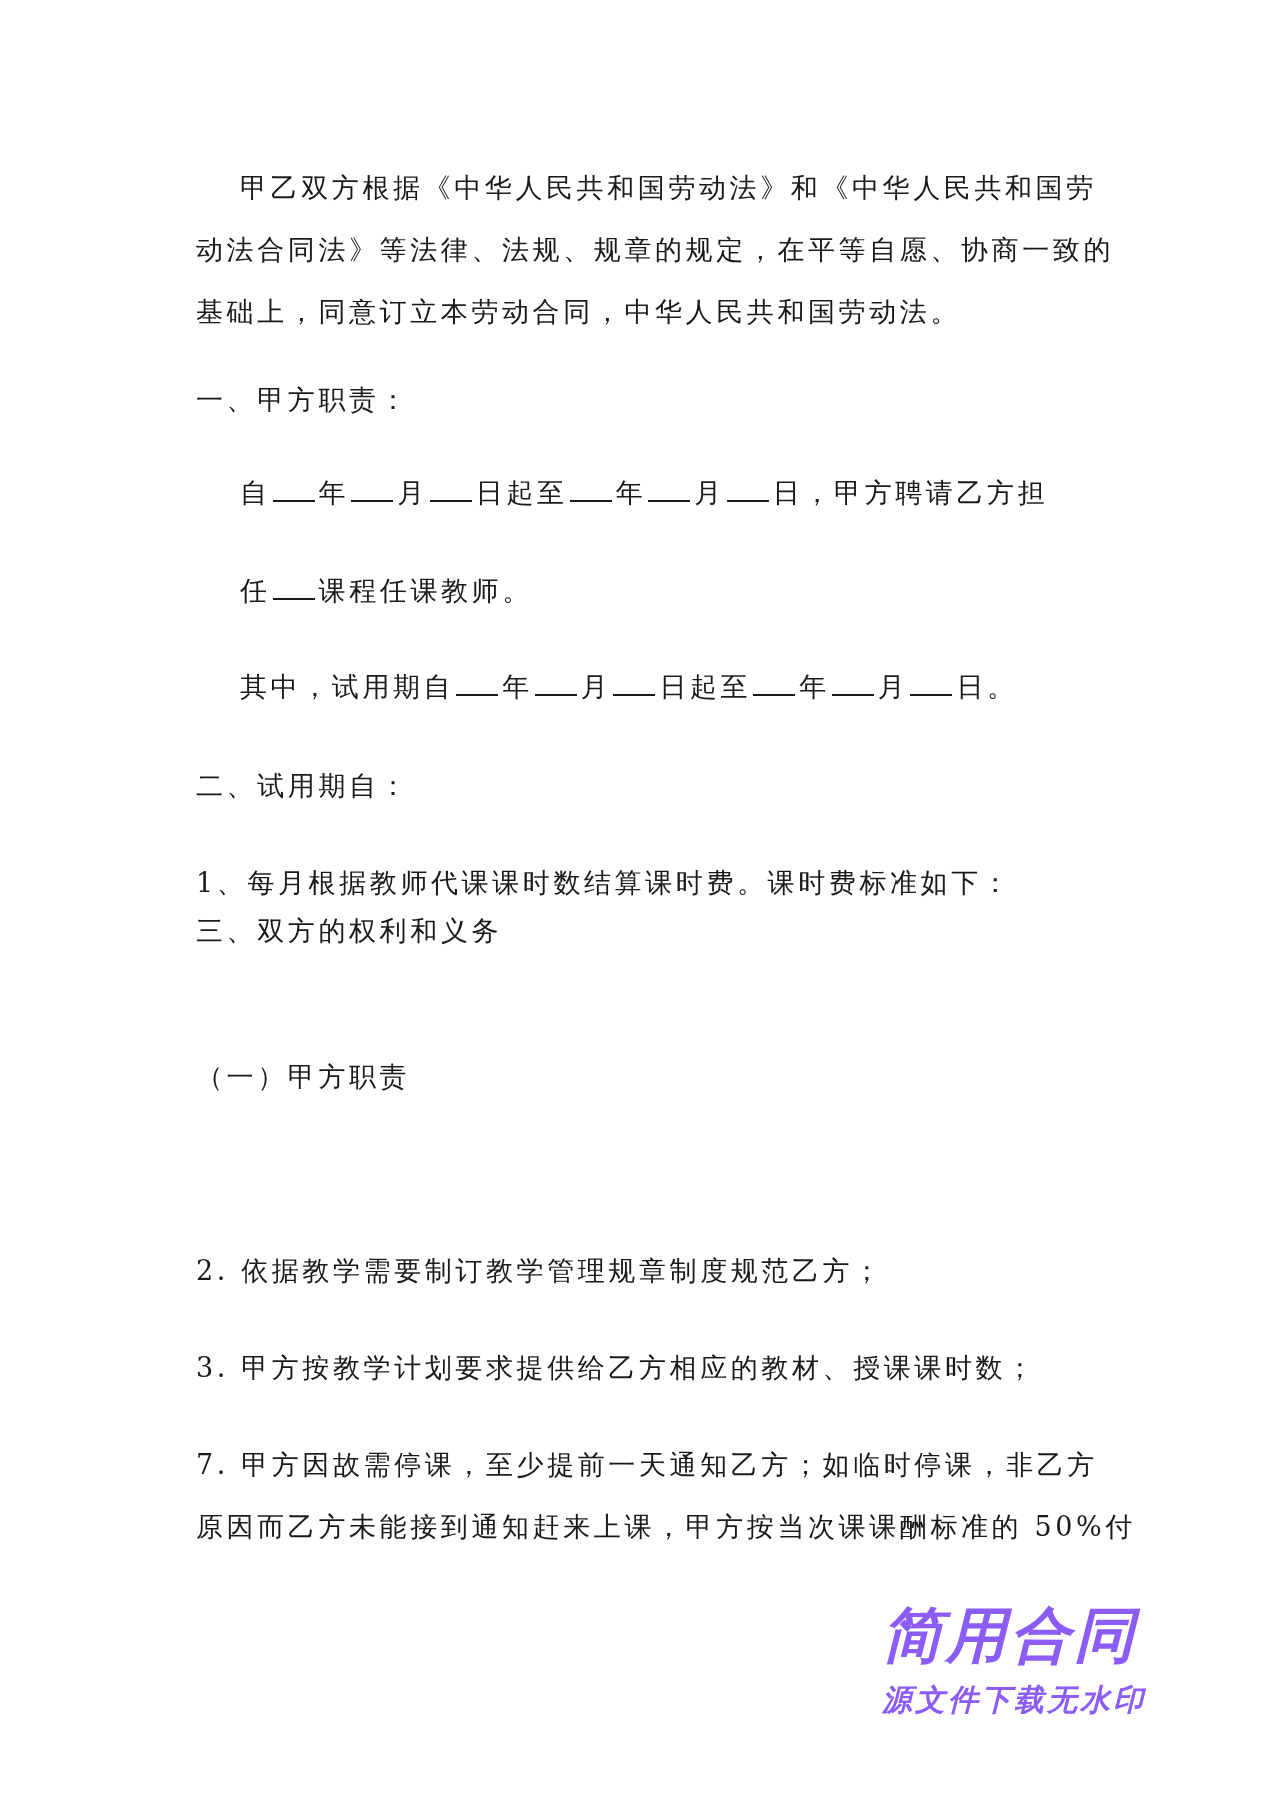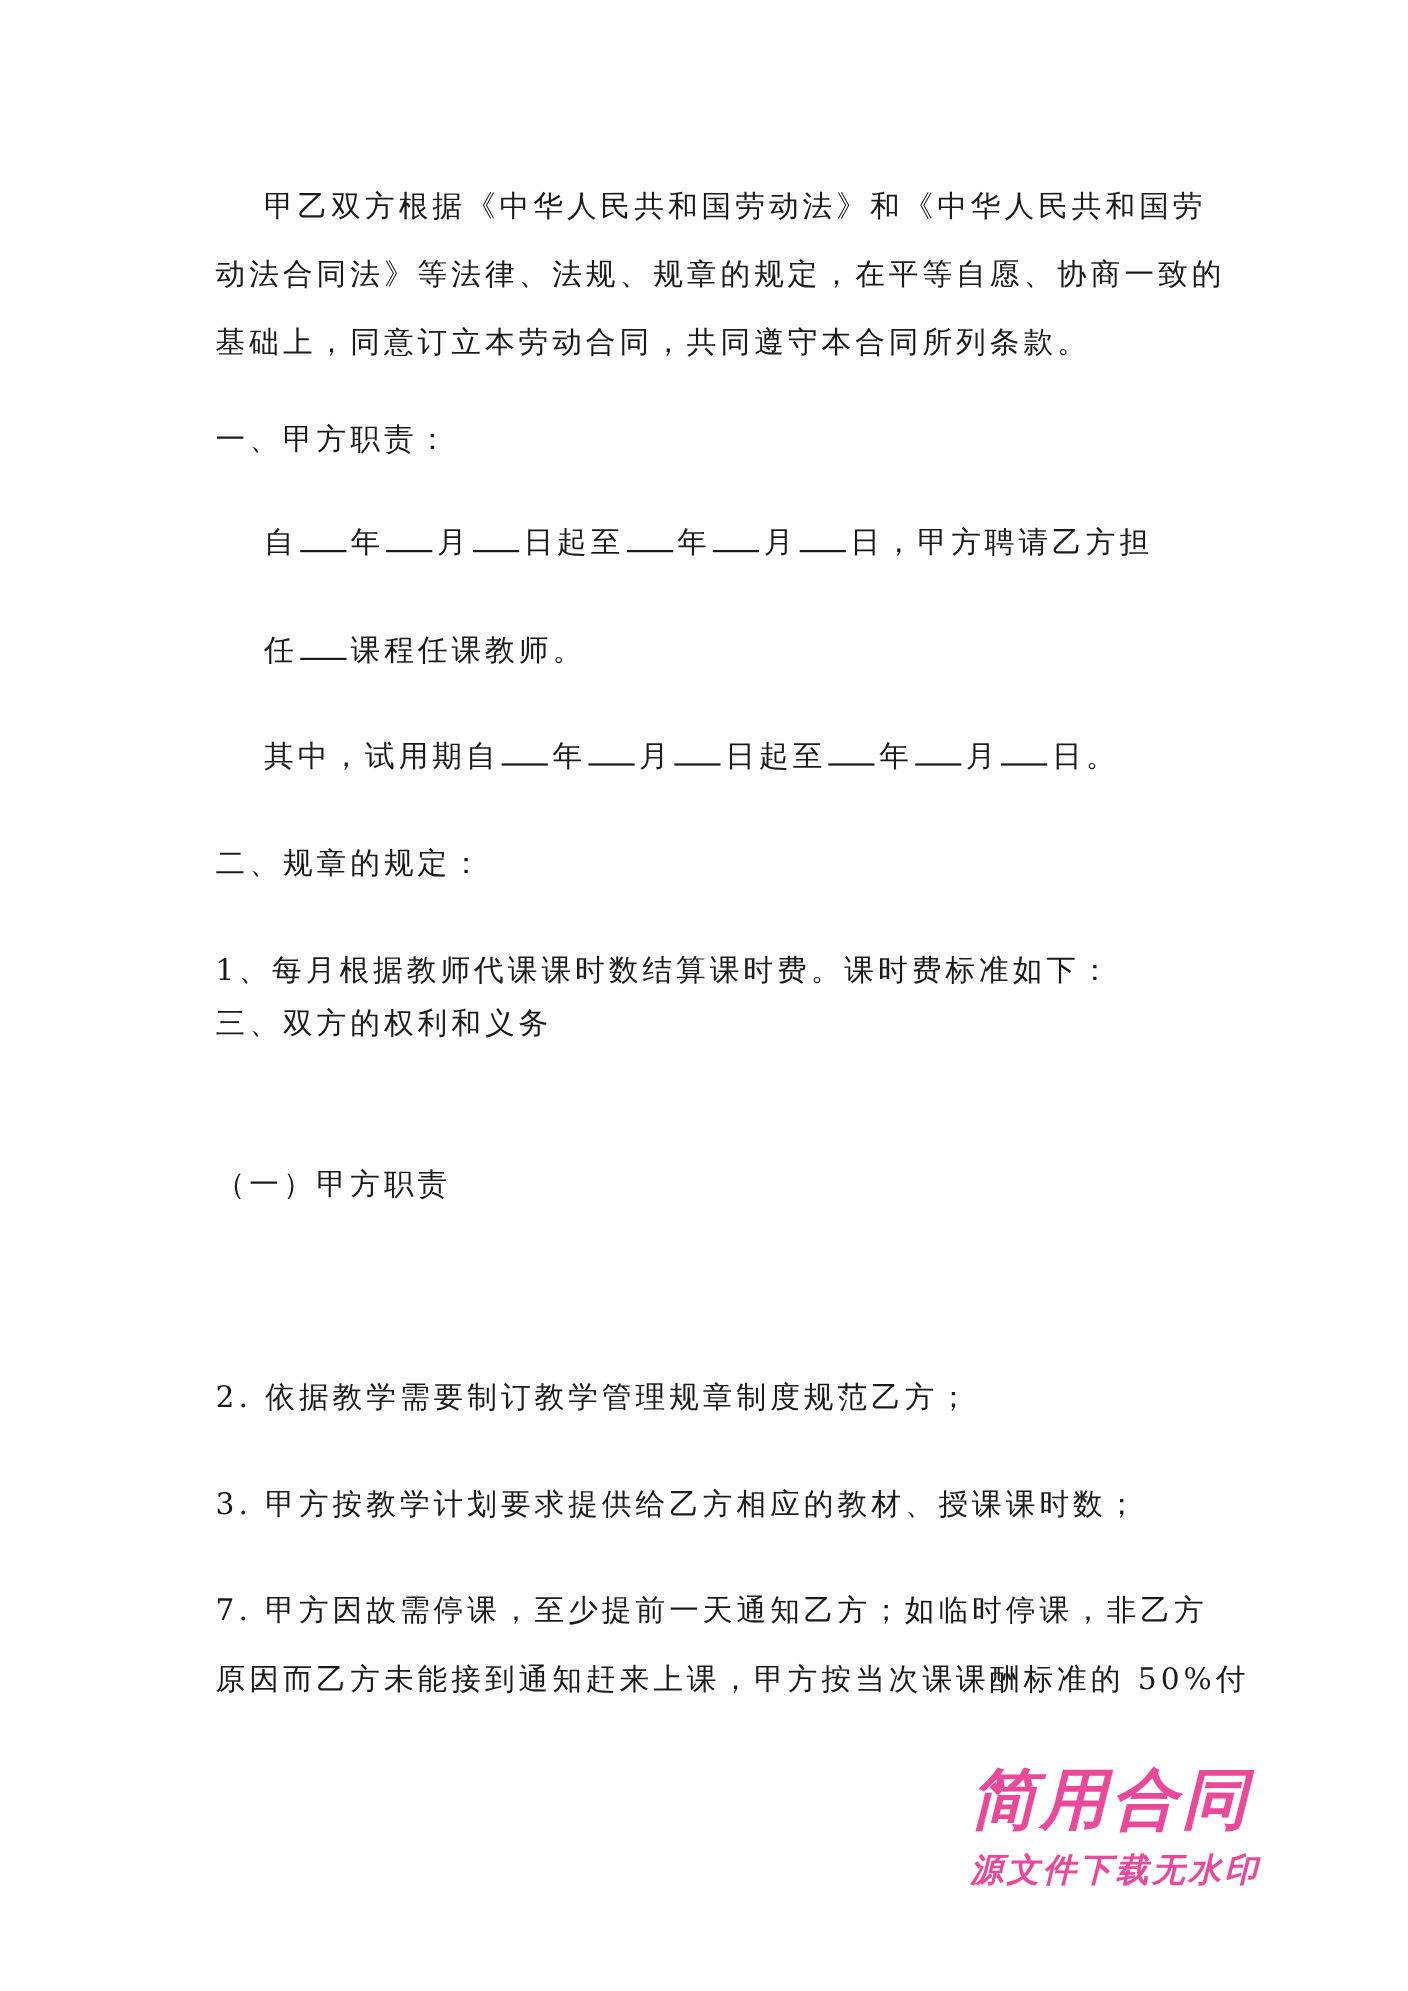--- a/index.html
+++ b/index.html
@@ -4,49 +4,49 @@
 <style>
   html, body { margin: 0; padding: 0; background: #ffffff; }
   body { width: 1280px; height: 1810px; position: relative; overflow: hidden;
          font-family: "DejaVu Serif", "Liberation Serif", serif; color: #1a1a1a; }
   .page { position: absolute; left: 0; top: 0; width: 1153px; height: 1810px; background: #fff; }
   .line { position: absolute; left: 196px; font-size: 27px; letter-spacing: 3.6px;
           white-space: nowrap; line-height: 34px; height: 34px; }
   .indent { left: 240px; }
   .blank { display: inline-block; width: 42px; border-bottom: 2px solid #1a1a1a;
            height: 24px; margin: 0 4px 0 2px; vertical-align: baseline; }
-  .wm { position: absolute; color: #ec4899; font-family: "DejaVu Sans", sans-serif;
+  .wm { position: absolute; color: #8b5cf6; font-family: "DejaVu Sans", sans-serif;
         font-weight: bold; font-style: italic; white-space: nowrap; }
   .wm-main { left: 882px; top: 1596px; font-size: 60px; letter-spacing: 4px; }
   .wm-sub { left: 882px; top: 1680px; font-size: 30px; letter-spacing: 3px; text-align: right; }
 </style>
 </head>
 <body>
 
 <div class="page">
 
   <div class="line indent" style="top:171px">甲乙双方根据《中华人民共和国劳动法》和《中华人民共和国劳</div>
   <div class="line" style="top:233px">动法合同法》等法律、法规、规章的规定，在平等自愿、协商一致的</div>
-  <div class="line" style="top:295px">基础上，同意订立本劳动合同，共同遵守本合同所列条款。</div>
+  <div class="line" style="top:295px">基础上，同意订立本劳动合同，中华人民共和国劳动法。</div>
 
   <div class="line" style="top:383px">一、甲方职责：</div>
 
   <div class="line indent" style="top:476px">
     <span>自</span><span class="blank"></span><span>年</span><span class="blank"></span><span>月</span><span class="blank"></span><span>日起至</span><span class="blank"></span><span>年</span><span class="blank"></span><span>月</span><span class="blank"></span><span>日，甲方聘请乙方担</span>
   </div>
 
   <div class="line indent" style="top:574px">
     <span>任</span><span class="blank"></span><span>课程任课教师。</span>
   </div>
 
   <div class="line indent" style="top:670px">
     <span>其中，试用期自</span><span class="blank"></span><span>年</span><span class="blank"></span><span>月</span><span class="blank"></span><span>日起至</span><span class="blank"></span><span>年</span><span class="blank"></span><span>月</span><span class="blank"></span><span>日。</span>
   </div>
 
-  <div class="line" style="top:769px">二、规章的规定：</div>
+  <div class="line" style="top:769px">二、试用期自：</div>
   <div class="line" style="top:866px">1、每月根据教师代课课时数结算课时费。课时费标准如下：</div>
 
   <div class="line" style="top:914px">三、双方的权利和义务</div>
   <div class="line" style="top:1060px">（一）甲方职责</div>
 
   <div class="line" style="top:1254px">2. 依据教学需要制订教学管理规章制度规范乙方；</div>
   <div class="line" style="top:1351px">3. 甲方按教学计划要求提供给乙方相应的教材、授课课时数；</div>
   <div class="line" style="top:1448px">7. 甲方因故需停课，至少提前一天通知乙方；如临时停课，非乙方</div>
   <div class="line" style="top:1510px">原因而乙方未能接到通知赶来上课，甲方按当次课课酬标准的 50%付</div>
 

